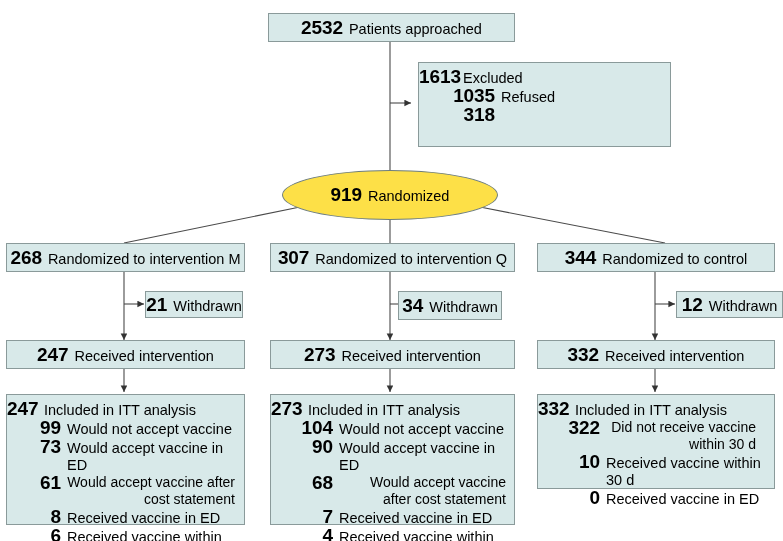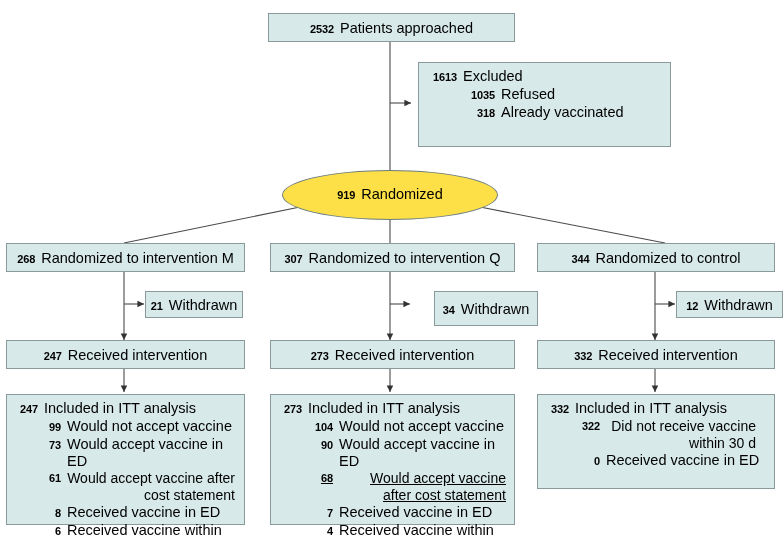--- a/index.html
+++ b/index.html
@@ -46,21 +46,21 @@
     justify-content: center;
   }
   .row {
     display: flex;
     align-items: baseline;
     line-height: 17px;
     white-space: nowrap;
   }
   .num {
     font-weight: bold;
-    font-size: 11px;
+    font-size: 19px;
     text-align: right;
     flex: 0 0 auto;
     letter-spacing: -0.1px;
   }
   .lbl {
     font-size: 14.5px;
     padding-left: 6px;
     white-space: normal;
   }
   .cont {
@@ -127,21 +127,20 @@
     <div class="row">
       <span class="num">1613</span>
       <span class="lbl">Excluded</span>
     </div>
     <div class="row">
       <span class="num" style="width:76px;">1035</span>
       <span class="lbl">Refused</span>
     </div>
     <div class="row">
       <span class="num" style="width:76px;">318</span>
-      <span class="lbl">Already vaccinated</span>
     </div>
   </div>
 
   <div class="ellipse" style="left:282px; top:170px; width:216px; height:50px;">
     <div class="row">
       <span class="num" style="width:auto;">919</span>
       <span class="lbl">Randomized</span>
     </div>
   </div>
 
@@ -193,21 +192,21 @@
     </div>
   </div>
 
   <div class="box centered" style="left:270px; top:243px; width:245px; height:29px;">
     <div class="row">
       <span class="num">307</span>
       <span class="lbl">Randomized to intervention Q</span>
     </div>
   </div>
 
-  <div class="box centered" style="left:434px; top:291px; width:104px; height:35px;">
+  <div class="box centered" style="left:398px; top:291px; width:104px; height:29px;">
     <div class="row">
       <span class="num">34</span>
       <span class="lbl">Withdrawn</span>
     </div>
   </div>
 
   <div class="box centered" style="left:270px; top:340px; width:245px; height:29px;">
     <div class="row">
       <span class="num">273</span>
       <span class="lbl">Received intervention</span>
@@ -220,21 +219,21 @@
       <span class="lbl">Included in ITT analysis</span>
     </div>
     <div class="row">
       <span class="num" style="width:62px;">104</span>
       <span class="lbl">Would not accept vaccine</span>
     </div>
     <div class="row">
       <span class="num" style="width:62px;">90</span>
       <span class="lbl">Would accept vaccine in ED</span>
     </div>
-    <div class="row" style="align-items:flex-start;text-decoration:underline;">
+    <div class="row" style="align-items:flex-start;">
       <span class="num" style="width:62px;">68</span>
       <span class="lbl cont" style="max-width:168px;">Would accept vaccine after cost statement</span>
     </div>
     <div class="row">
       <span class="num" style="width:62px;">7</span>
       <span class="lbl">Received vaccine in ED</span>
     </div>
     <div class="row">
       <span class="num" style="width:62px;">4</span>
       <span class="lbl">Received vaccine within 30 d</span>
@@ -265,18 +264,22 @@
   <div class="box w3" style="left:537px; top:394px; width:238px; height:95px;">
     <div class="row">
       <span class="num">332</span>
       <span class="lbl">Included in ITT analysis</span>
     </div>
     <div class="row" style="align-items:flex-start;">
       <span class="num" style="width:62px;">322</span>
       <span class="lbl cont" style="max-width:150px;">Did not receive vaccine within 30 d</span>
     </div>
     <div class="row">
+      <span class="num" style="width:62px;">10</span>
+      <span class="lbl">Received vaccine within 30 d</span>
+    </div>
+    <div class="row">
       <span class="num" style="width:62px;">0</span>
       <span class="lbl">Received vaccine in ED</span>
     </div>
   </div>
 
 </div>
 
 </body></html>

